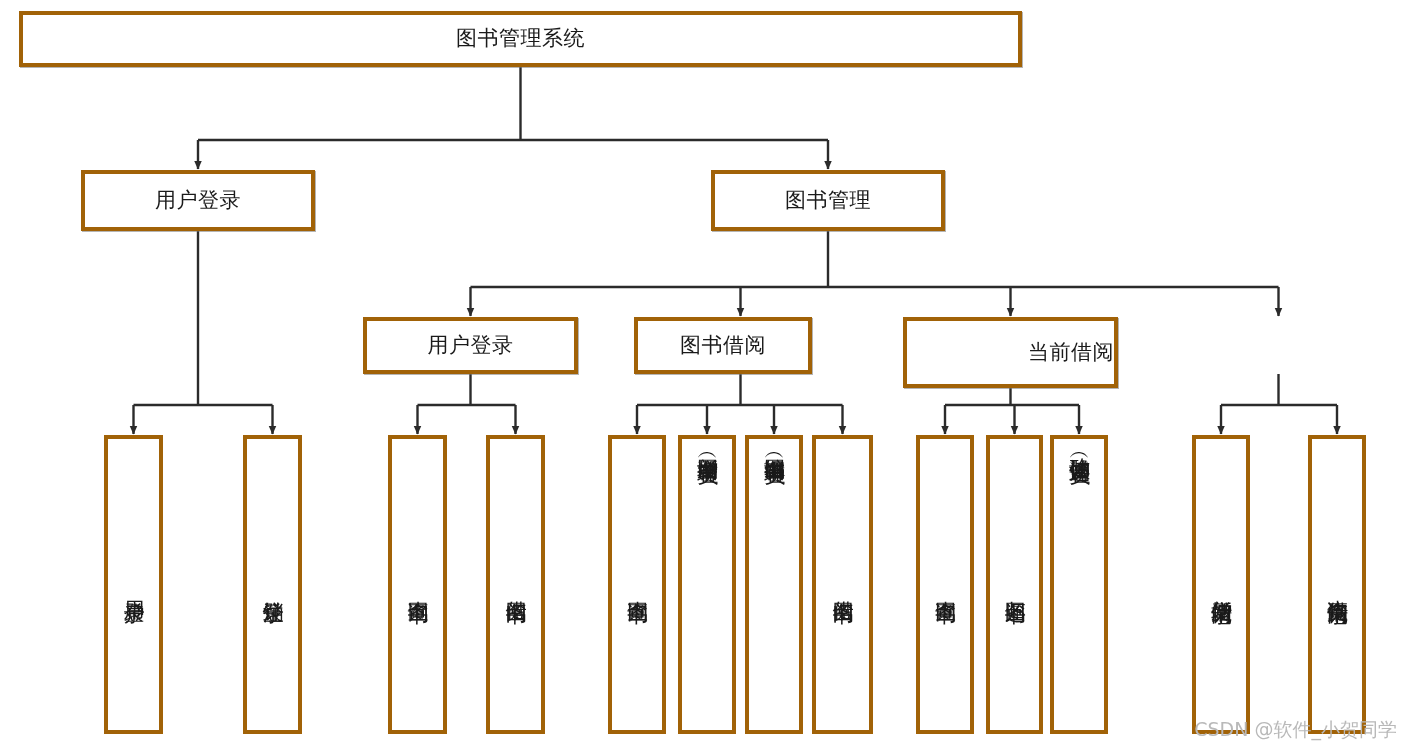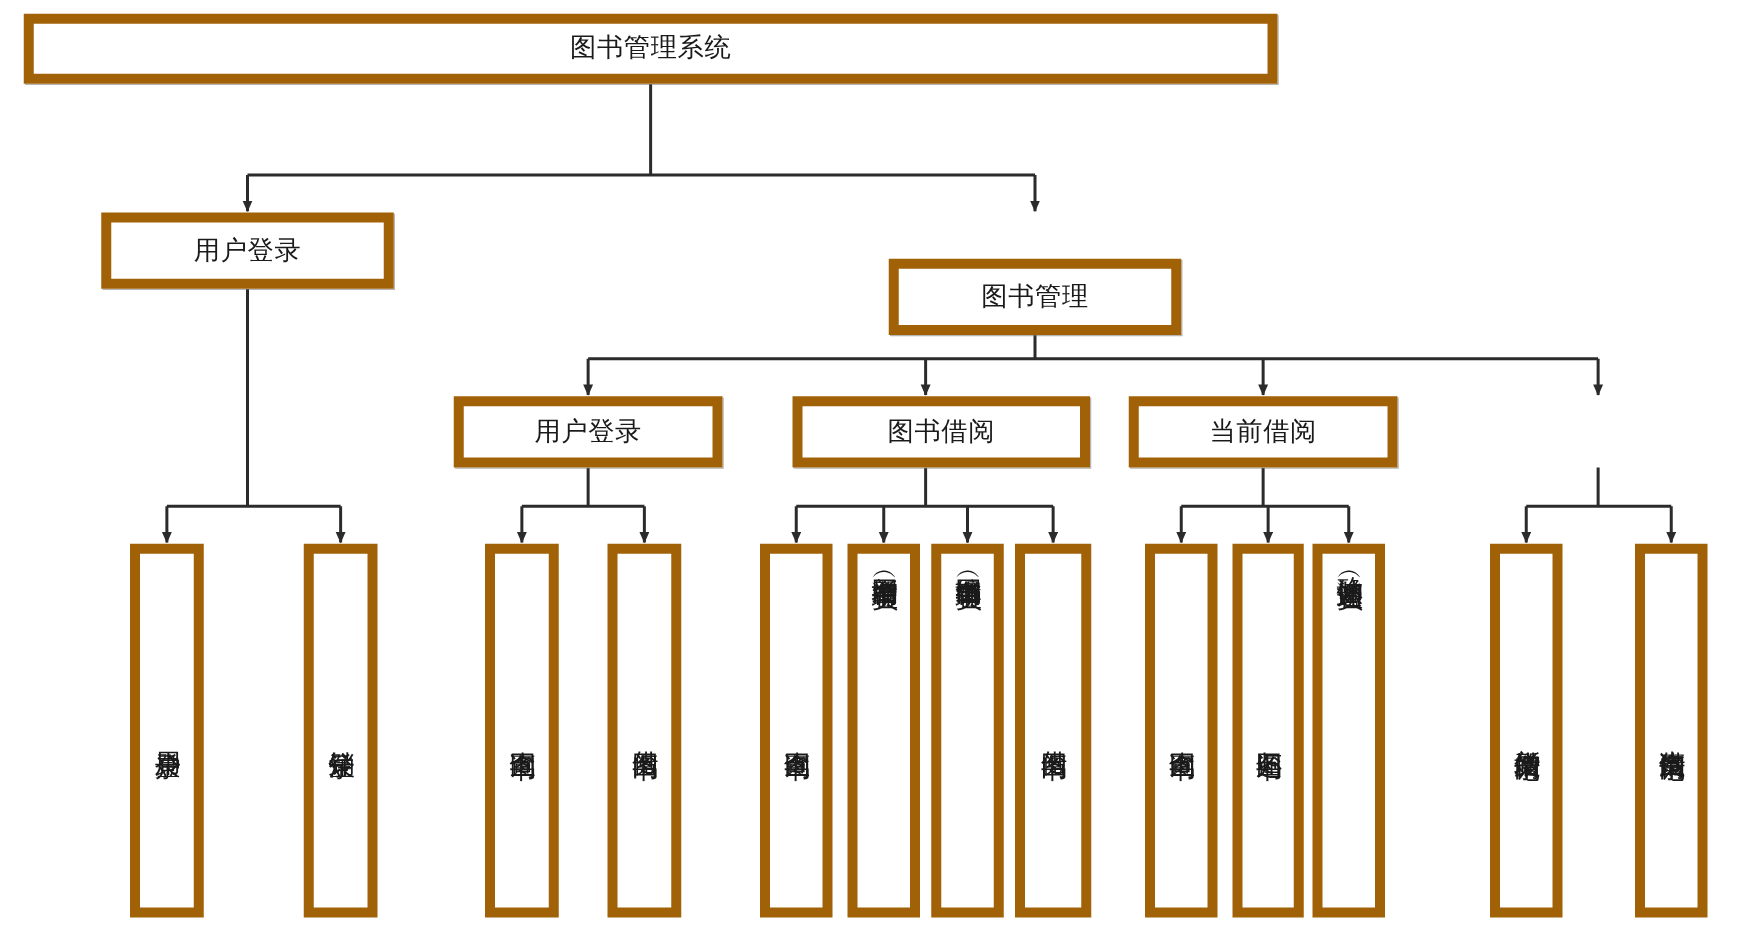--- a/index.html
+++ b/index.html
@@ -21,21 +21,21 @@
     position: absolute;
     left: 0;
     top: 0;
     width: 1405px;
     height: 747px;
   }
   .node-box {
     position: absolute;
     box-sizing: border-box;
     background: #ffffff;
-    border: 8px solid #a16207;
+    border: 4px solid #a16207;
     display: flex;
     align-items: center;
     justify-content: center;
     overflow: hidden;
   }
   .node-box.horizontal {
     box-shadow: 1px 1px 0 0 rgba(120,120,120,0.55);
   }
   .node-label-h {
     font-size: 21px;
@@ -121,33 +121,33 @@
   </svg>
 
   <div class="node-box horizontal" id="box-root" style="left: 19px; top: 11px; width: 1003px; height: 56px;">
     <span class="node-label-h">图书管理系统</span>
   </div>
 
   <div class="node-box horizontal" id="box-user_login" style="left: 81px; top: 170px; width: 234px; height: 61px;">
     <span class="node-label-h">用户登录</span>
   </div>
 
-  <div class="node-box horizontal" id="box-book_manage" style="left: 711px; top: 170px; width: 234px; height: 61px; margin-top: 37px;">
+  <div class="node-box horizontal" id="box-book_manage" style="left: 711px; top: 170px; width: 234px; height: 61px;">
     <span class="node-label-h">图书管理</span>
   </div>
 
   <div class="node-box horizontal" id="box-new_book_rec" style="left: 363px; top: 317px; width: 215px; height: 57px;">
     <span class="node-label-h">用户登录</span>
   </div>
 
-  <div class="node-box horizontal" id="box-book_borrow" style="left: 634px; top: 317px; width: 238px; height: 57px; text-align: right;">
+  <div class="node-box horizontal" id="box-book_borrow" style="left: 634px; top: 317px; width: 178px; height: 57px; text-align: right;">
     <span class="node-label-h">图书借阅</span>
   </div>
 
-  <div class="node-box horizontal" id="box-current_borrow" style="left: 903px; top: 317px; width: 215px; height: 57px;">
+  <div class="node-box horizontal" id="box-current_borrow" style="left: 903px; top: 317px; width: 215px; height: 71px; justify-content: flex-end;">
     <span class="node-label-h">当前借阅</span>
   </div>
 
 
   <div class="node-box vertical center-v" id="box-leaf_user_login" style="left: 104px; top: 435px; width: 59px; height: 299px;">
     <span class="node-label-v">用户登录</span>
   </div>
 
   <div class="node-box vertical center-v" id="box-leaf_user_logout" style="left: 243px; top: 435px; width: 59px; height: 299px;">
     <span class="node-label-v">注销登录</span>
@@ -190,14 +190,15 @@
   </div>
 
   <div class="node-box vertical center-v" id="box-leaf_rec_add" style="left: 1192px; top: 435px; width: 58px; height: 299px;">
     <span class="node-label-v">新增借阅记录</span>
   </div>
 
   <div class="node-box vertical center-v" id="box-leaf_rec_query2" style="left: 1308px; top: 435px; width: 58px; height: 299px;">
     <span class="node-label-v">查询借阅记录</span>
   </div>
 
+  <div id="watermark">CSDN @软件_小贺同学</div>
 
 </div>
 
 </body></html>

